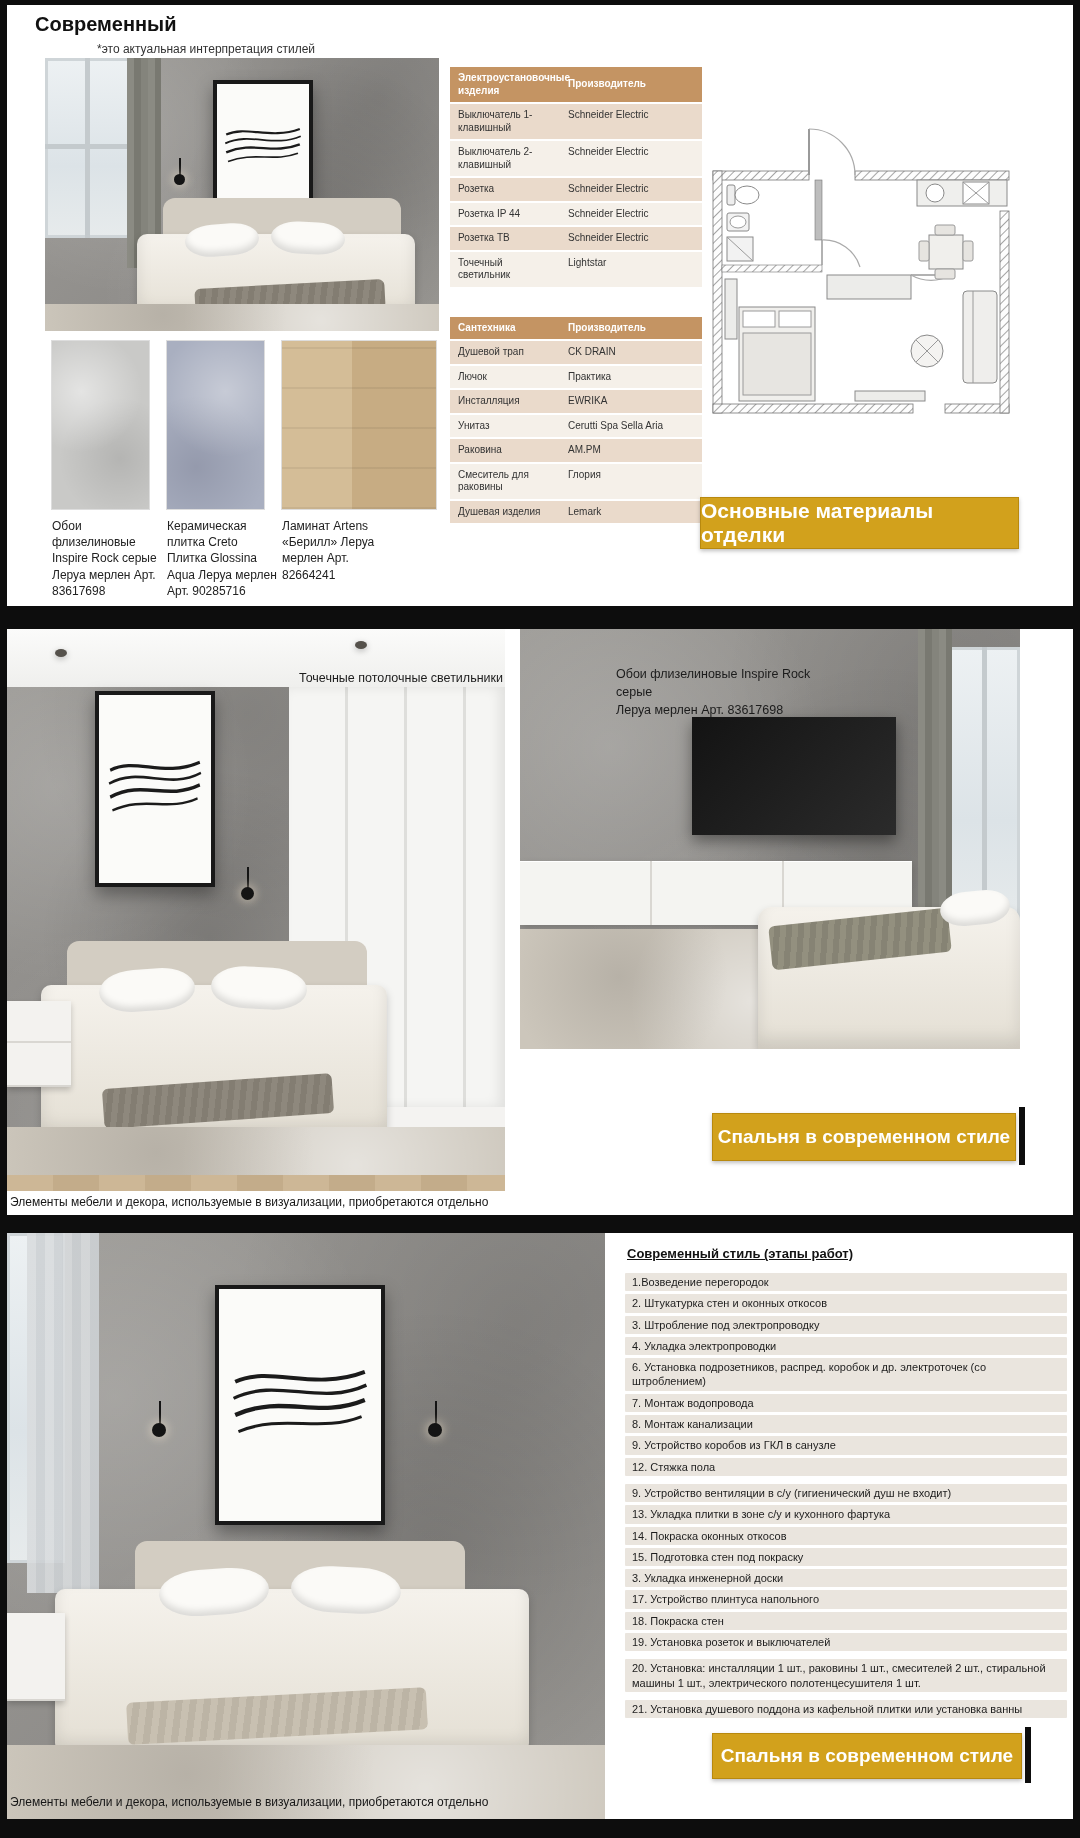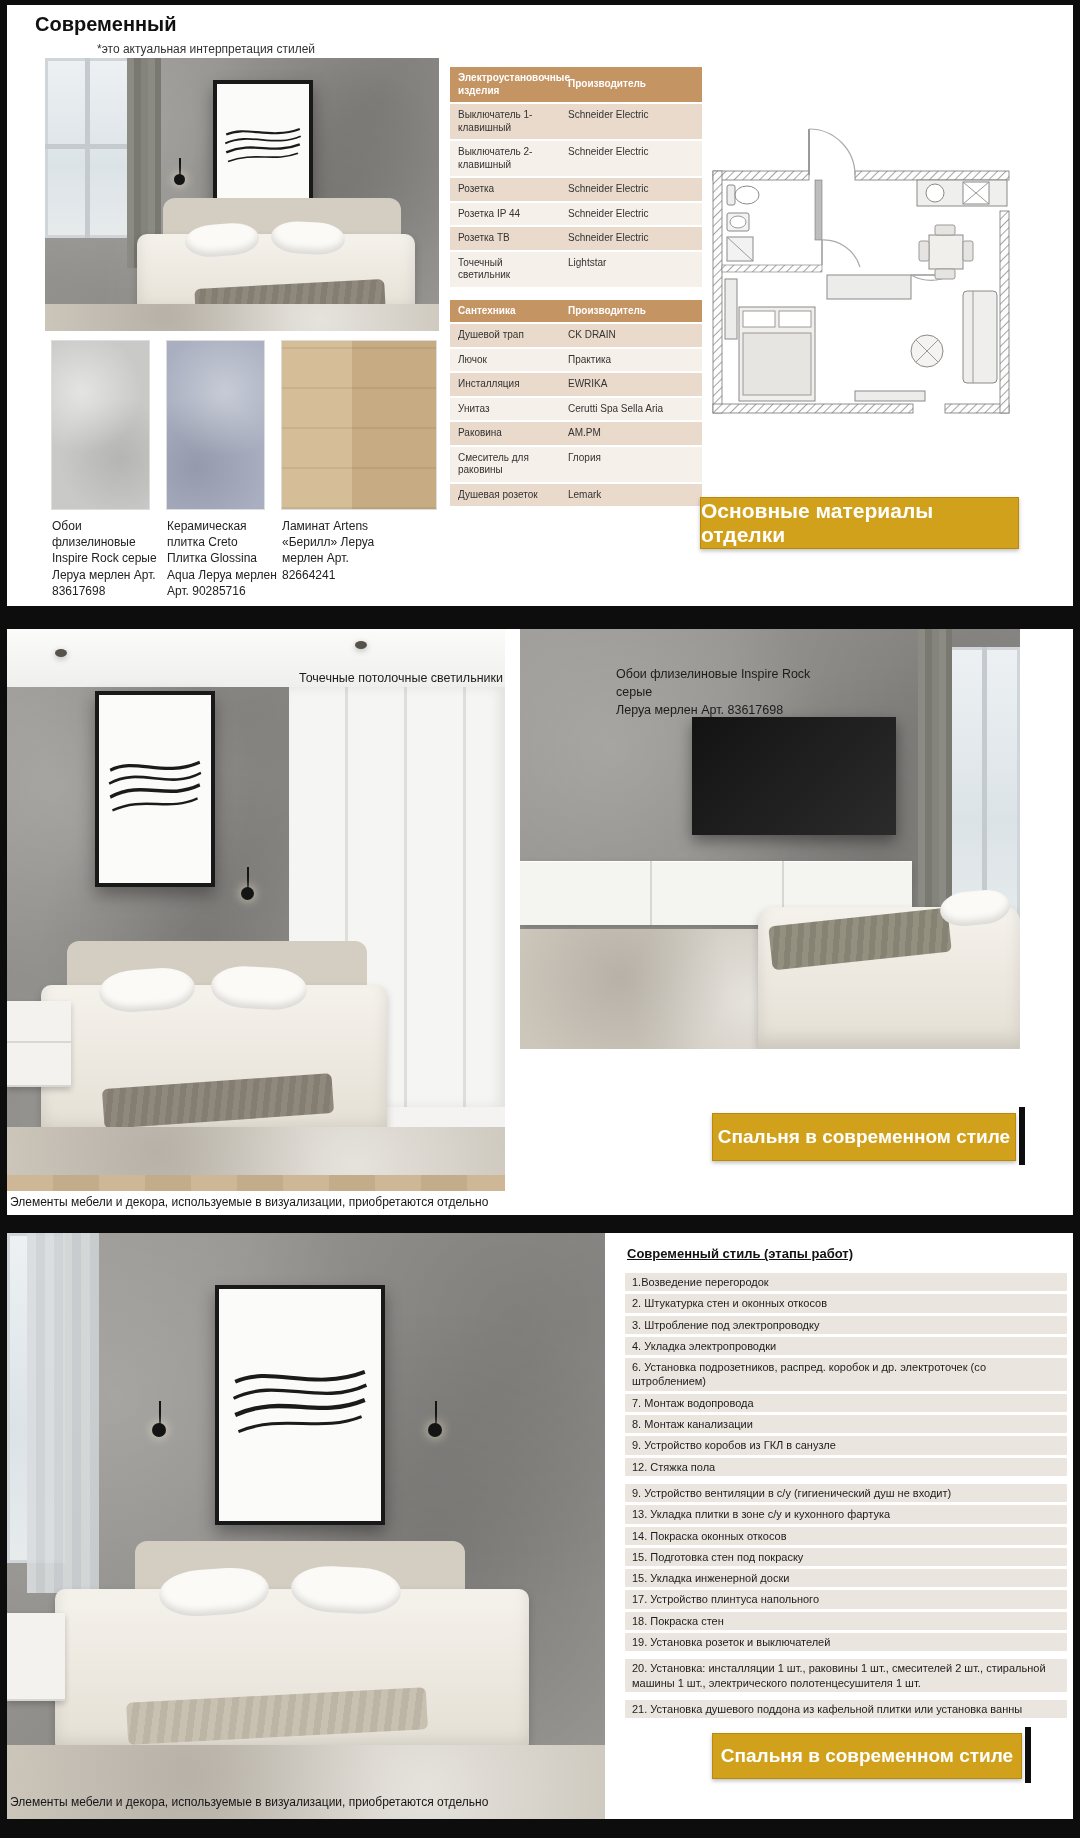--- a/index.html
+++ b/index.html
@@ -54,21 +54,21 @@
   .seam { position:absolute; background:#d9d7d2; }
   .render-label { position:absolute; font-size:12.5px; color:#1c1c1c; white-space:pre-line; line-height:1.45; }
 
   
   .swatch { position:absolute; top:336px; height:168px; box-shadow:0 0 0 1px #ddd; }
   .swatch-label { position:absolute; top:513px; font-size:12px; line-height:1.35; color:#222; }
 
   
   .tables-wrap { left:443px; top:60px; width:252px; }
   table.mat { border-collapse:separate; border-spacing:0 2px; width:252px; font-size:10px; table-layout:fixed; }
-  table.mat + table.mat { margin-top:9px; }
+  table.mat + table.mat { margin-top:26px; }
   table.mat th {
     background:#C49463; color:#fff; font-weight:bold; text-align:left;
     padding:5px 8px; font-size:10px; line-height:1.25;
   }
   table.mat td { padding:5px 8px; vertical-align:top; color:#333; line-height:1.25; }
   table.mat col.c1 { width:110px; } table.mat col.c2 { width:142px; }
   table.mat tbody tr:nth-child(odd) td { background:#EADACB; }
   table.mat tbody tr:nth-child(even) td { background:#F5F0E9; }
 
   
@@ -209,21 +209,21 @@
             </tr>
           <tr>
               <td>Раковина</td>
               <td>AM.PM</td>
             </tr>
           <tr>
               <td>Смеситель для раковины</td>
               <td>Глория</td>
             </tr>
           <tr>
-              <td>Душевая розеток</td>
+              <td>Душевая изделия</td>
               <td>Lemark</td>
             </tr>
         </tbody>
       </table>
     </div>
 
     <div class="abs plan">
       <svg viewBox="0 0 312 304" width="312" height="304">
         <defs>
           <pattern id="hatch" width="6" height="6" patternUnits="userSpaceOnUse" patternTransform="rotate(45)">
@@ -379,21 +379,21 @@
       <div class="stage-item">4. Укладка электропроводки</div>
       <div class="stage-item">6. Установка подрозетников, распред. коробок и др. электроточек (со штроблением)</div>
       <div class="stage-item">7. Монтаж водопровода</div>
       <div class="stage-item">8. Монтаж канализации</div>
       <div class="stage-item">9. Устройство коробов из ГКЛ в санузле</div>
       <div class="stage-item">12. Стяжка пола</div>
       <div class="stage-item gap">9. Устройство вентиляции в с/у (гигиенический душ не входит)</div>
       <div class="stage-item">13. Укладка плитки в зоне с/у и кухонного фартука</div>
       <div class="stage-item">14. Покраска оконных откосов</div>
       <div class="stage-item">15. Подготовка стен под покраску</div>
-      <div class="stage-item">15. Укладка инженерной доски</div>
+      <div class="stage-item">3. Укладка инженерной доски</div>
       <div class="stage-item">17. Устройство плинтуса напольного</div>
       <div class="stage-item">18. Покраска стен</div>
       <div class="stage-item">19. Установка розеток и выключателей</div>
       <div class="stage-item gap">20. Установка: инсталляции 1 шт., раковины 1 шт., смесителей 2 шт., стиральной машины 1 шт., электрического полотенцесушителя 1 шт.</div>
       <div class="stage-item gap">21. Установка душевого поддона из кафельной плитки или установка ванны</div>
     </div>
 
     <div class="gold-banner" style="left:705px; top:500px; width:308px; height:44px; font-size:19px;">Спальня в современном стиле</div>
     <div class="banner-tick" style="left:1018px; top:494px; width:6px; height:56px;"></div>
 

